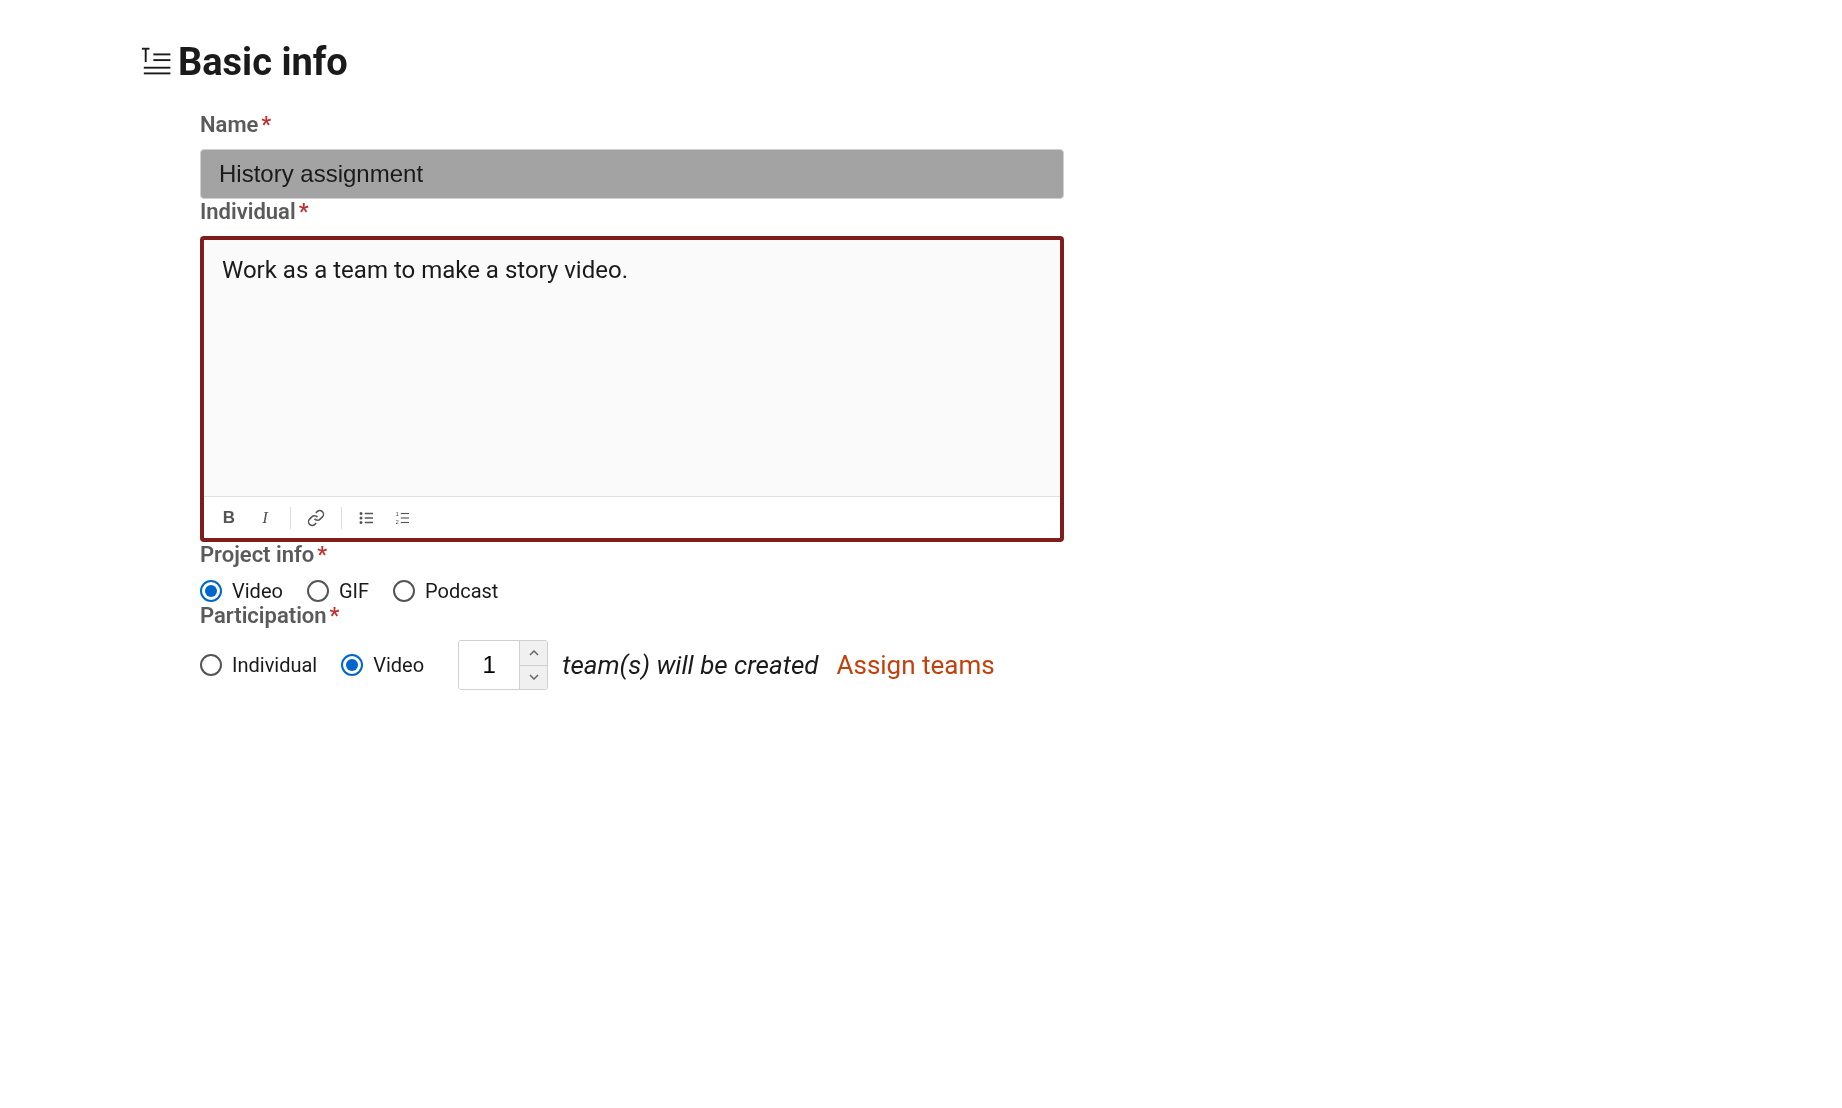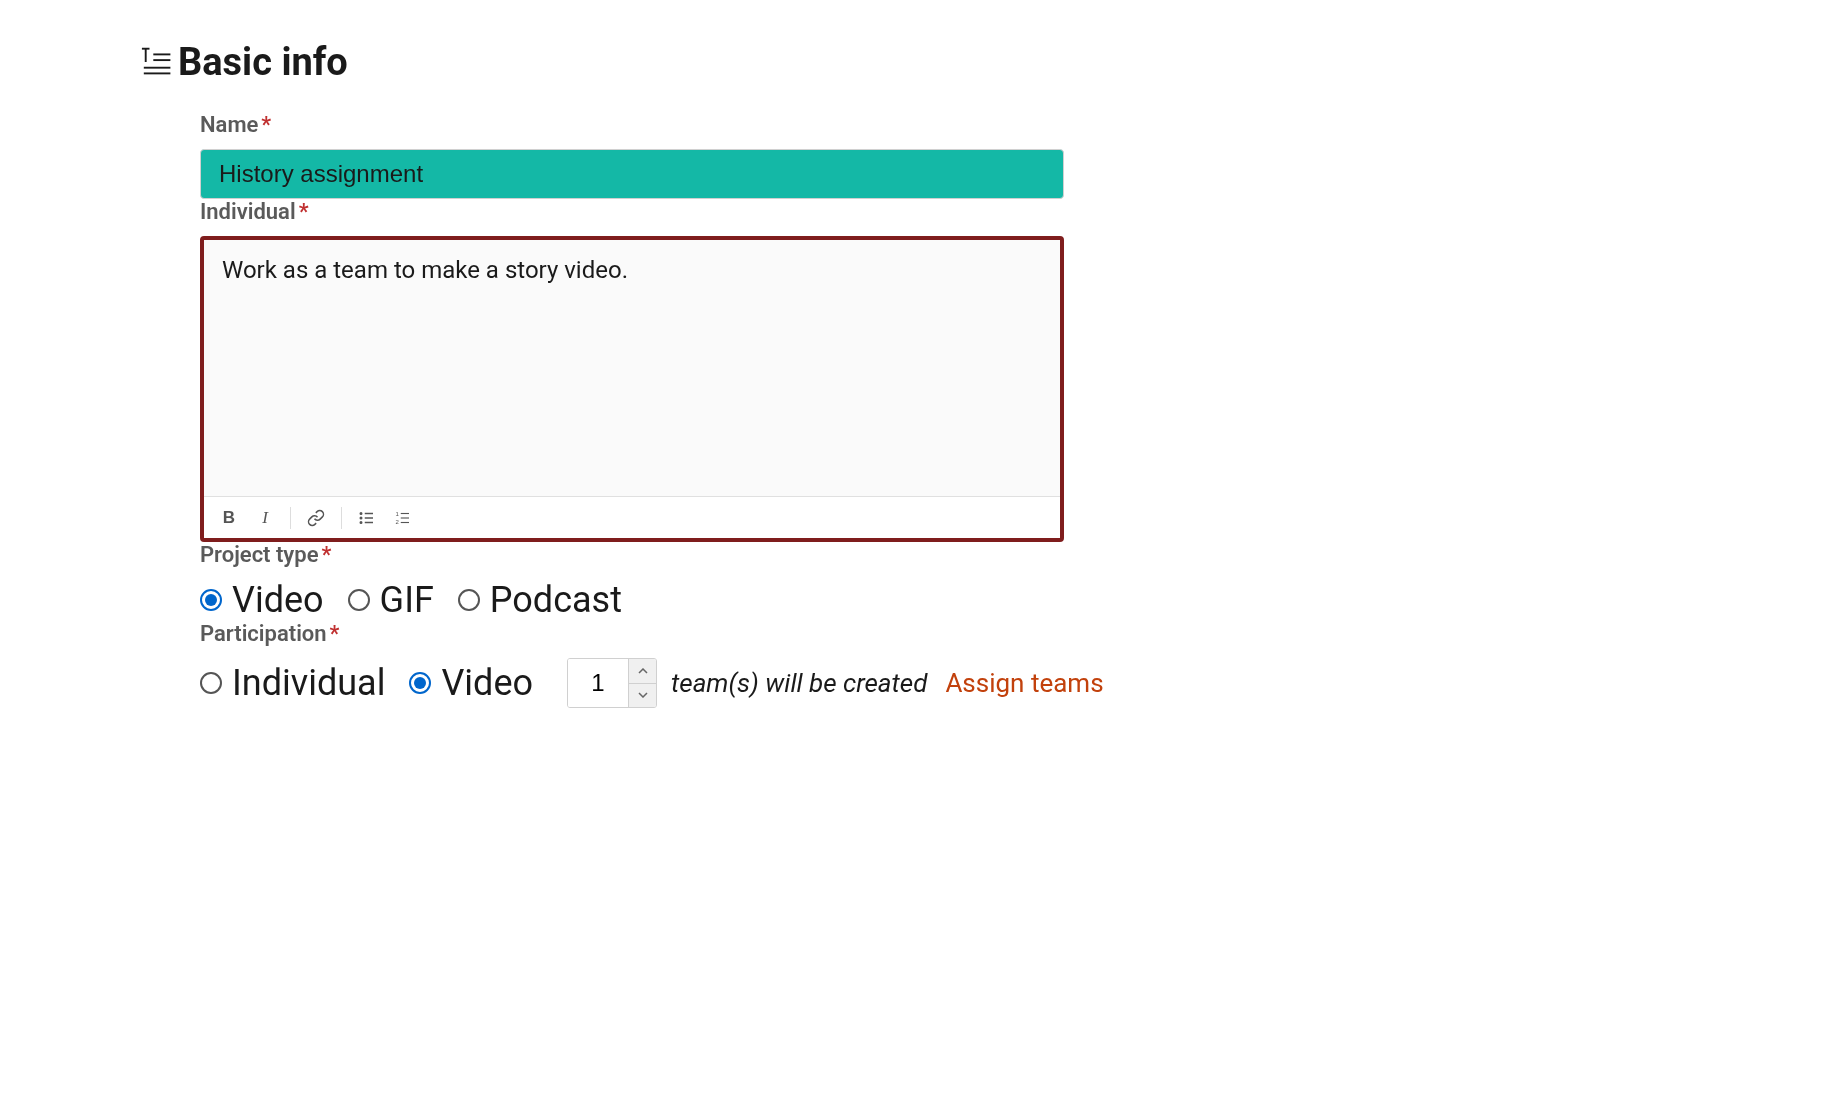--- a/index.html
+++ b/index.html
@@ -49,21 +49,21 @@
       color: #c03030;
       margin-left: 3px;
     }
     .text-input {
       width: 100%;
       max-width: 864px;
       height: 50px;
       padding: 0 18px;
       font-size: 24px;
       color: #1a1a1a;
-      background: #14b8a6;
+      background: #a3a3a3;
       border: 1px solid #d0d0d0;
       border-radius: 4px;
       outline: none;
     }
     .editor-wrap {
       width: 100%;
       max-width: 864px;
       border: 4px solid #7f1d1d;
       border-radius: 4px;
       background: #fafafa;
@@ -130,21 +130,21 @@
     .radio-circle.checked {
       border-color: #0066cc;
     }
     .radio-dot {
       width: 12px;
       height: 12px;
       border-radius: 50%;
       background: #0066cc;
     }
     .radio-label {
-      font-size: 36px;
+      font-size: 20px;
       color: #1a1a1a;
     }
     .team-count-wrap {
       display: flex;
       align-items: center;
       gap: 14px;
       margin-left: 10px;
     }
     .number-input-wrap {
       display: flex;
@@ -261,21 +261,21 @@
             <line x1="9" y1="12" x2="20" y2="12"></line>
             <line x1="9" y1="18" x2="20" y2="18"></line>
           </svg>
         </button>
       </div>
     </div>
   </div>
 
   <div class="field-group">
     <label class="field-label">
-      <span>Project type</span><span class="required-mark">*</span>
+      <span>Project info</span><span class="required-mark">*</span>
     </label>
     <div class="radio-row">
       <div class="radio-item">
         <div class="radio-circle checked">
             <div class="radio-dot"></div>
           </div>
         <span class="radio-label">Video</span>
       </div>
       <div class="radio-item">
         <div class="radio-circle"></div>

